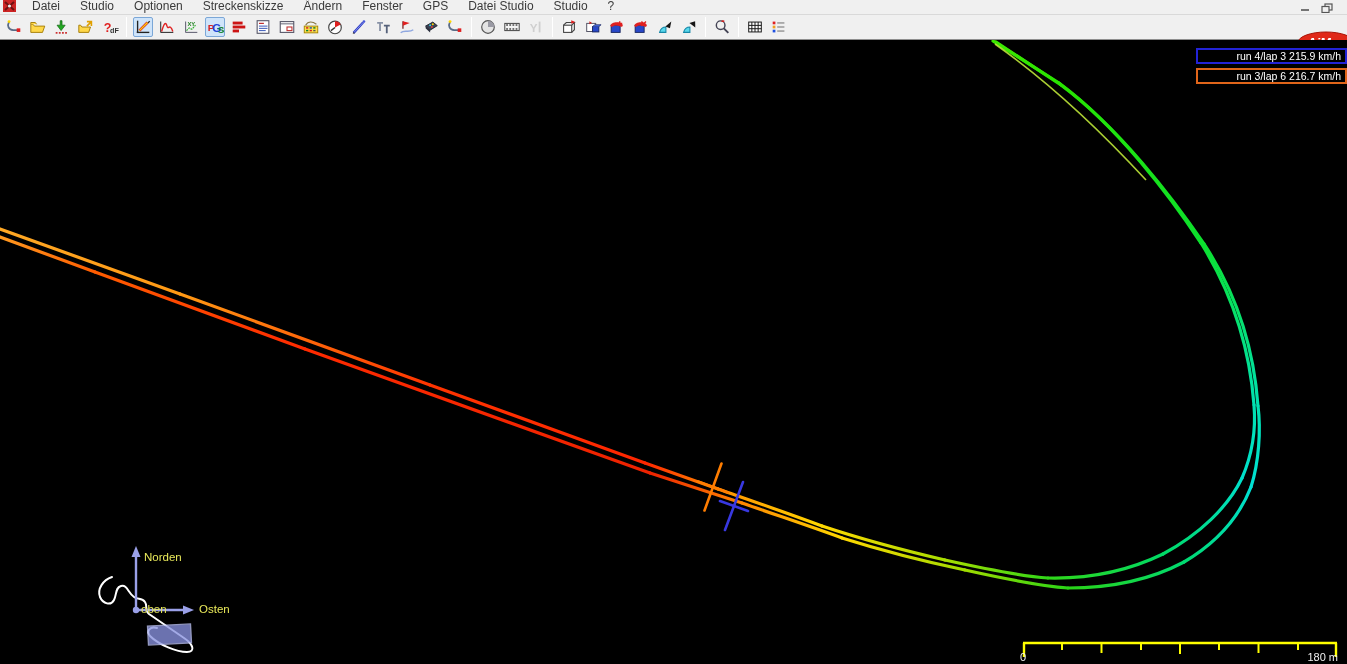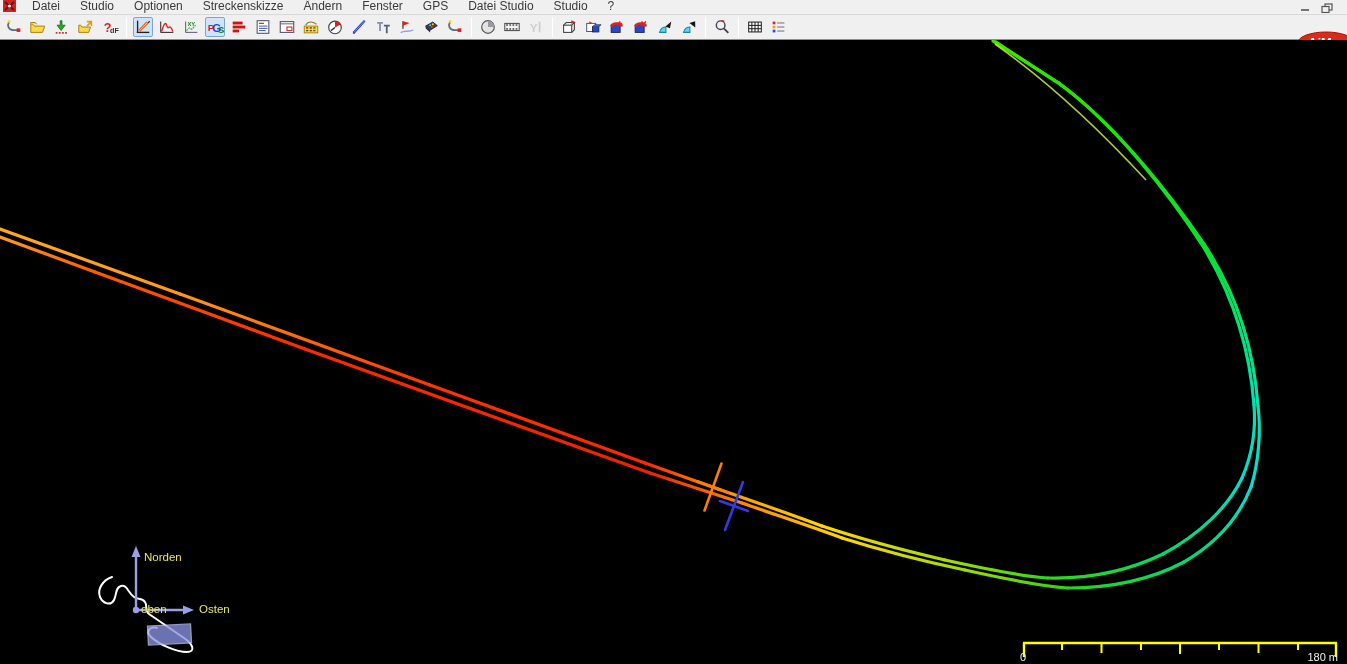--- a/index.html
+++ b/index.html
@@ -505,14 +505,18 @@
           <line x1="1298" y1="643" x2="1298" y2="650"></line>
           <line x1="1101.5" y1="643" x2="1101.5" y2="653"></line>
           <line x1="1180" y1="643" x2="1180" y2="654"></line>
           <line x1="1258.5" y1="643" x2="1258.5" y2="653"></line>
         </g>
         <text x="1020" y="661" font-size="11" fill="#f0f0f0">0</text>
         <text x="1338" y="661" font-size="11" fill="#f0f0f0" text-anchor="end">180 m</text>
       </g>
     </svg>
 
+    <div id="legend">
+        <div class="legend-entry" style="border-color: rgb(35, 35, 214);">run 4/lap 3 215.9 km/h</div>
+        <div class="legend-entry" style="border-color: rgb(224, 101, 26);">run 3/lap 6 216.7 km/h</div>
+      </div>
   </div>
 </div>
 
 </body></html>

